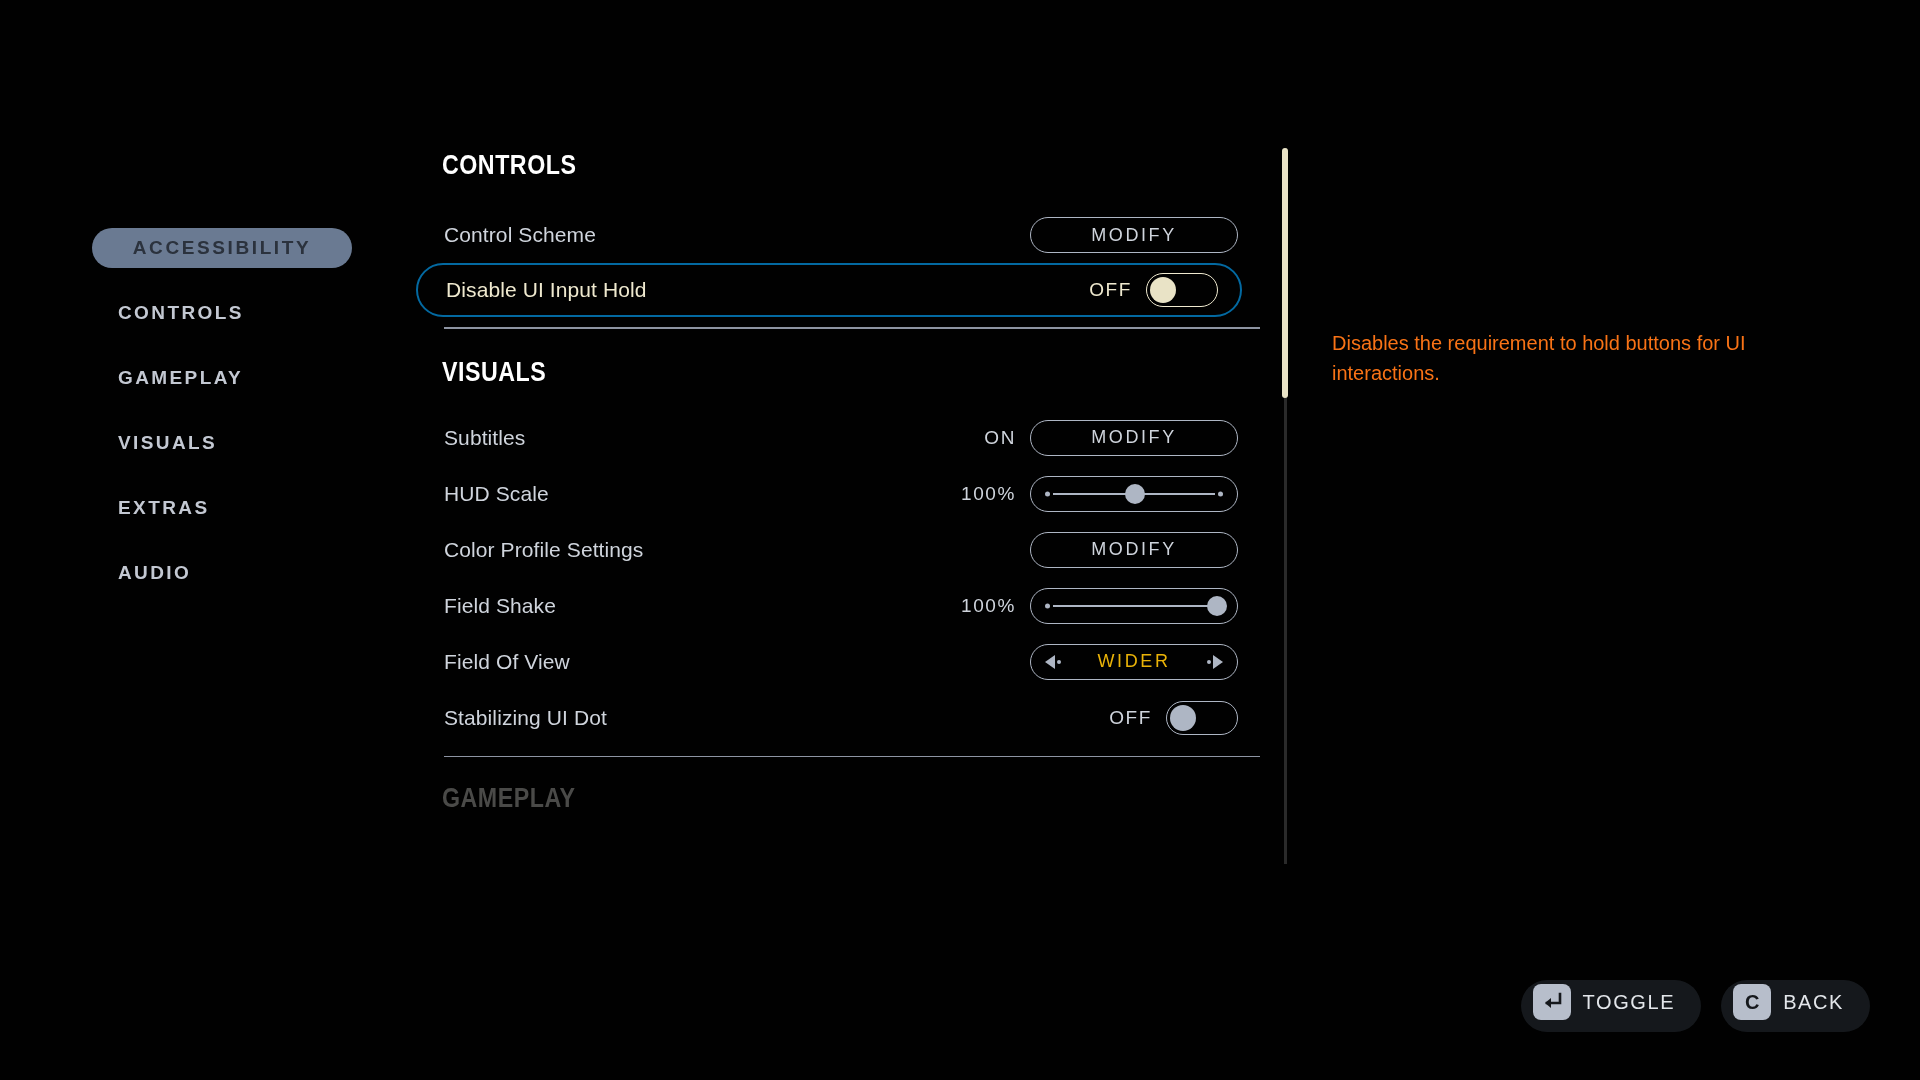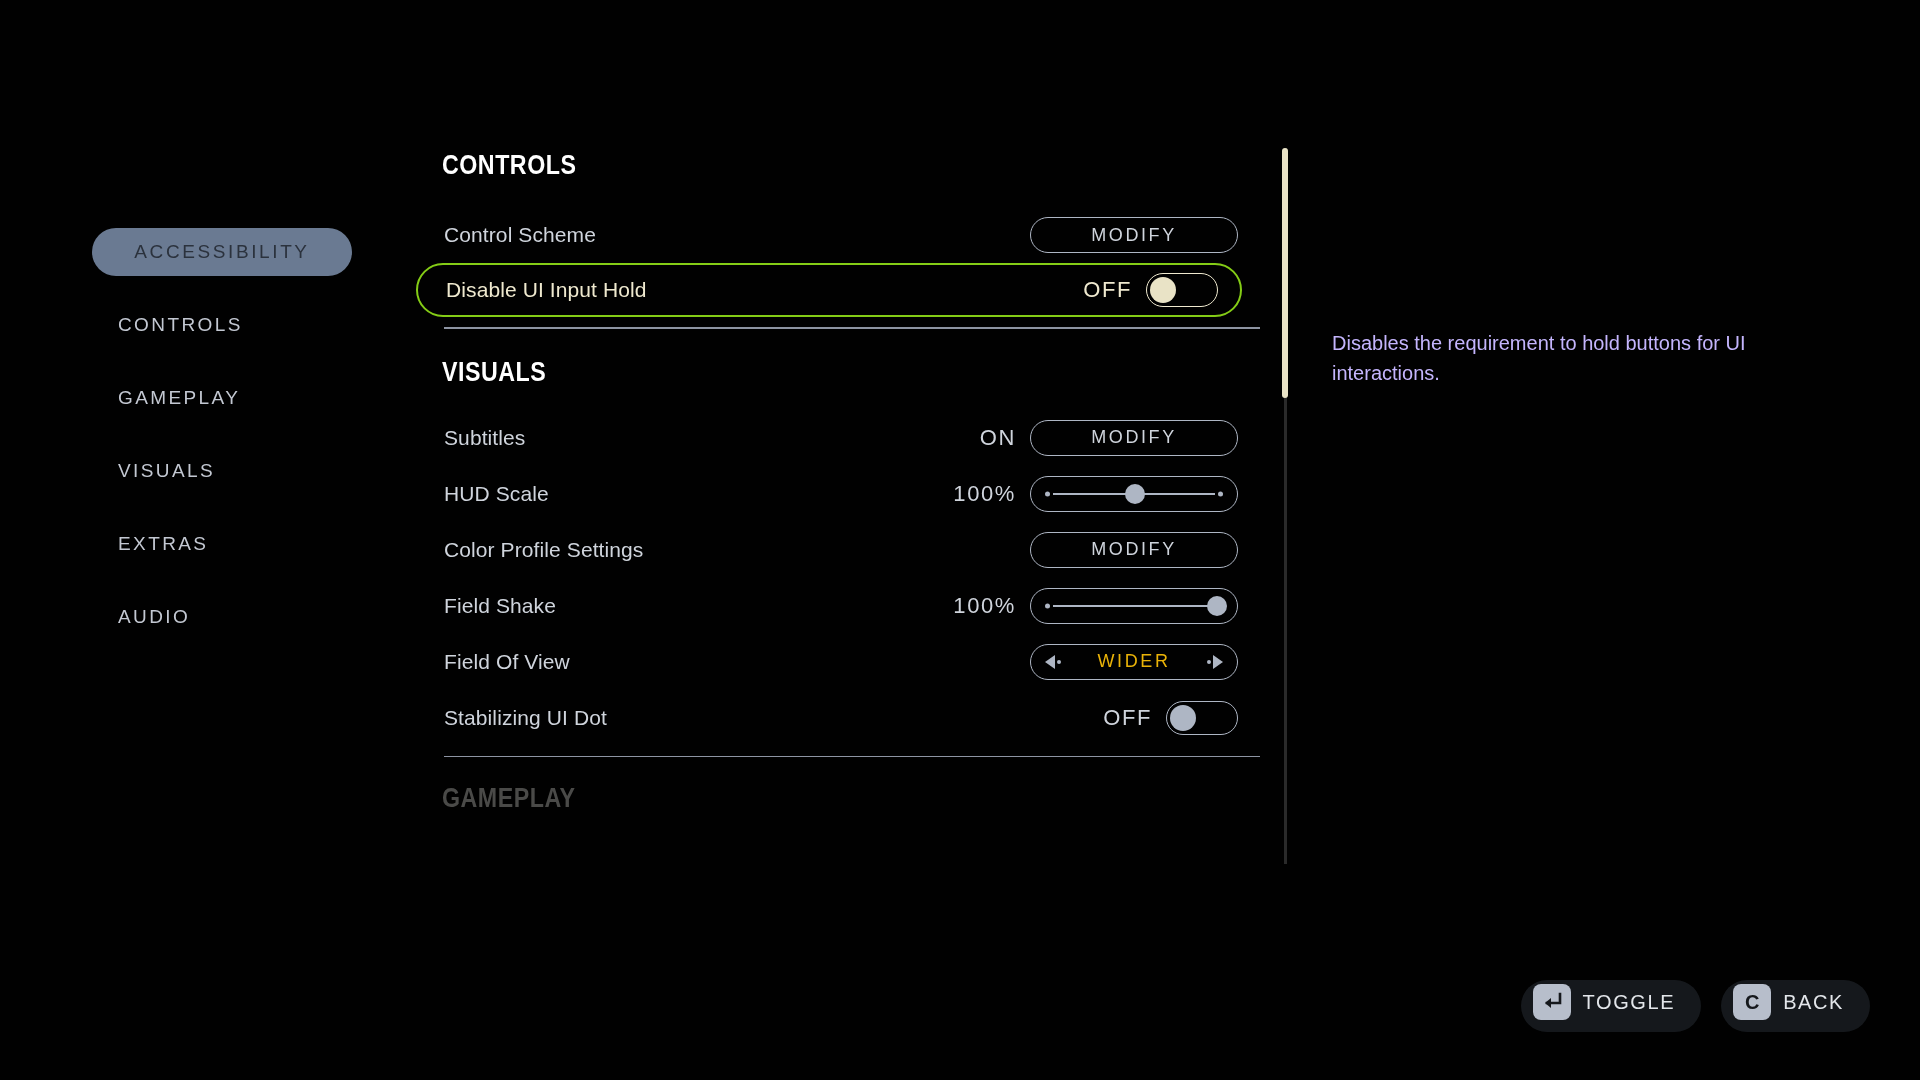--- a/index.html
+++ b/index.html
@@ -7,23 +7,23 @@
     width:1920px; height:1080px;
     background:#010101;
     font-family:"Liberation Sans", sans-serif;
     overflow:hidden;
   }
   #root { position:relative; width:1920px; height:1080px; background:#010101; }
 
   
   #sidebar { position:absolute; left:92px; top:228px; width:300px; }
   .nav-item {
-    height:48px; display:flex; align-items:center;
+    height:40px; display:flex; align-items:center;
     padding:0 26px; margin-bottom:25px;
-    font-size:19px; letter-spacing:2.4px; font-weight:400;
+    font-size:19px; letter-spacing:2.4px; font-weight:700;
     color:#c3c8d2; border-radius:24px; white-space:nowrap;
   }
   .nav-item.active {
     background:#6a7a92; color:#2b323d; width:260px;
     justify-content:center; padding:0; letter-spacing:2.6px;
   }
 
   
   #panel { position:absolute; left:442px; top:150px; width:820px; height:730px; }
   .section-head {
@@ -33,25 +33,25 @@
   .section-head.faded { color:#4a4a48; }
 
   .row {
     position:relative; height:56px;
     display:flex; align-items:center; justify-content:space-between;
     padding:0 24px 0 2px;
     gap:21px;
   }
   .row-label { font-size:21px; color:#cfd4dc; letter-spacing:.1px; white-space:nowrap; }
   .row-right { display:flex; align-items:center; gap:14px; }
-  .row-value { font-size:22px; color:#cfd4dc; letter-spacing:1.6px; }
+  .row-value { font-size:19px; color:#cfd4dc; letter-spacing:1.6px; }
 
   
   .row.focused {
-    border:2px solid #84cc16; border-radius:30px;
+    border:2px solid #0369a1; border-radius:30px;
     padding:0 22px 0 28px; height:54px; margin-left:-26px; width:calc(100% + 6px);
   }
   .row.focused .row-label { color:#efe9cf; }
   .row.focused .row-value { color:#efe9cf; }
 
   
   .pill-btn {
     min-width:208px; height:36px; border:1.5px solid #aeb6c4;
     border-radius:18px; display:flex; align-items:center; justify-content:center;
     font-size:18px; color:#cfd4dc; letter-spacing:2.6px; background:transparent;
@@ -106,21 +106,21 @@
     background:#2a2a2a;
   }
   #scroll-thumb {
     position:absolute; left:1282px; top:148px; width:6px; height:250px;
     background:#e9e3c6; border-radius:3px;
   }
 
   
   #description {
     position:absolute; left:1332px; top:328px; width:460px;
-    font-size:20px; line-height:1.5; color:#c4b5fd;
+    font-size:20px; line-height:1.5; color:#f97316;
   }
 
   
   #hints {
     position:absolute; right:50px; bottom:48px; display:flex; gap:20px; align-items:center;
   }
   .hint {
     height:52px; background:#15181c; border-radius:26px;
     display:flex; align-items:center; gap:12px; padding:0 26px 8px 12px;
   }

